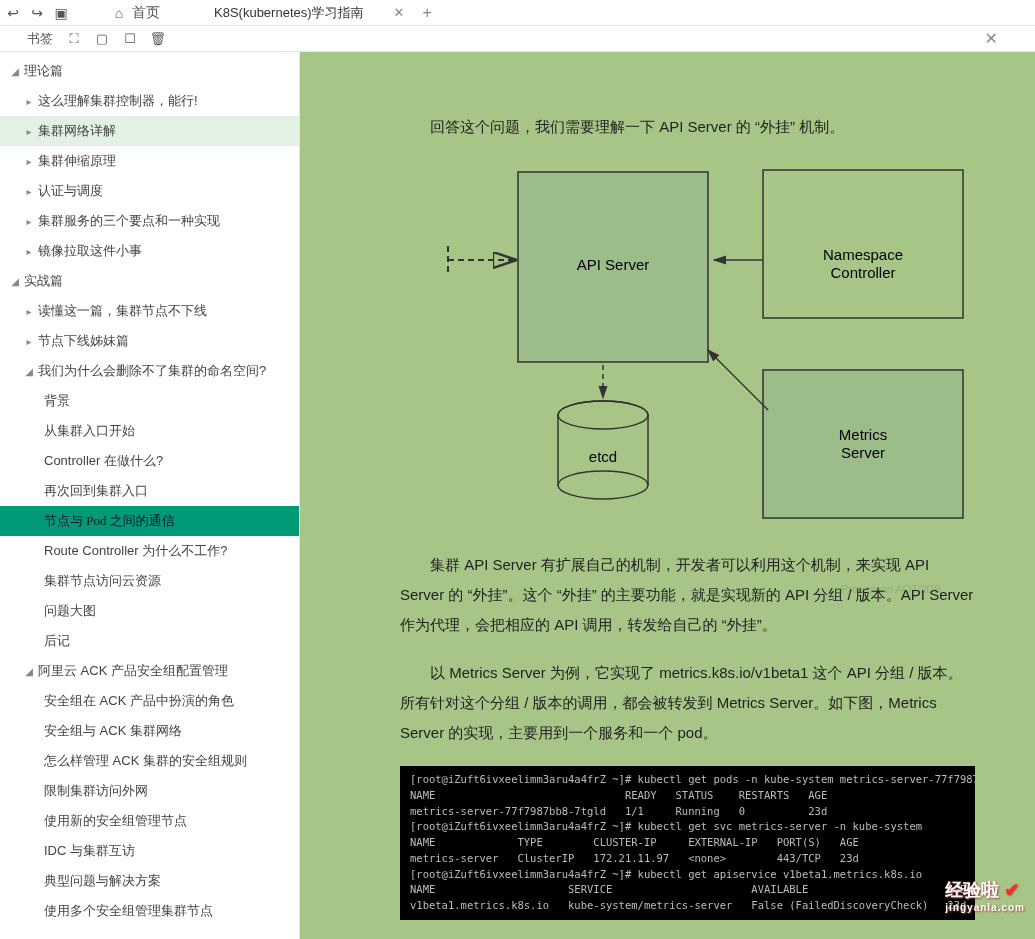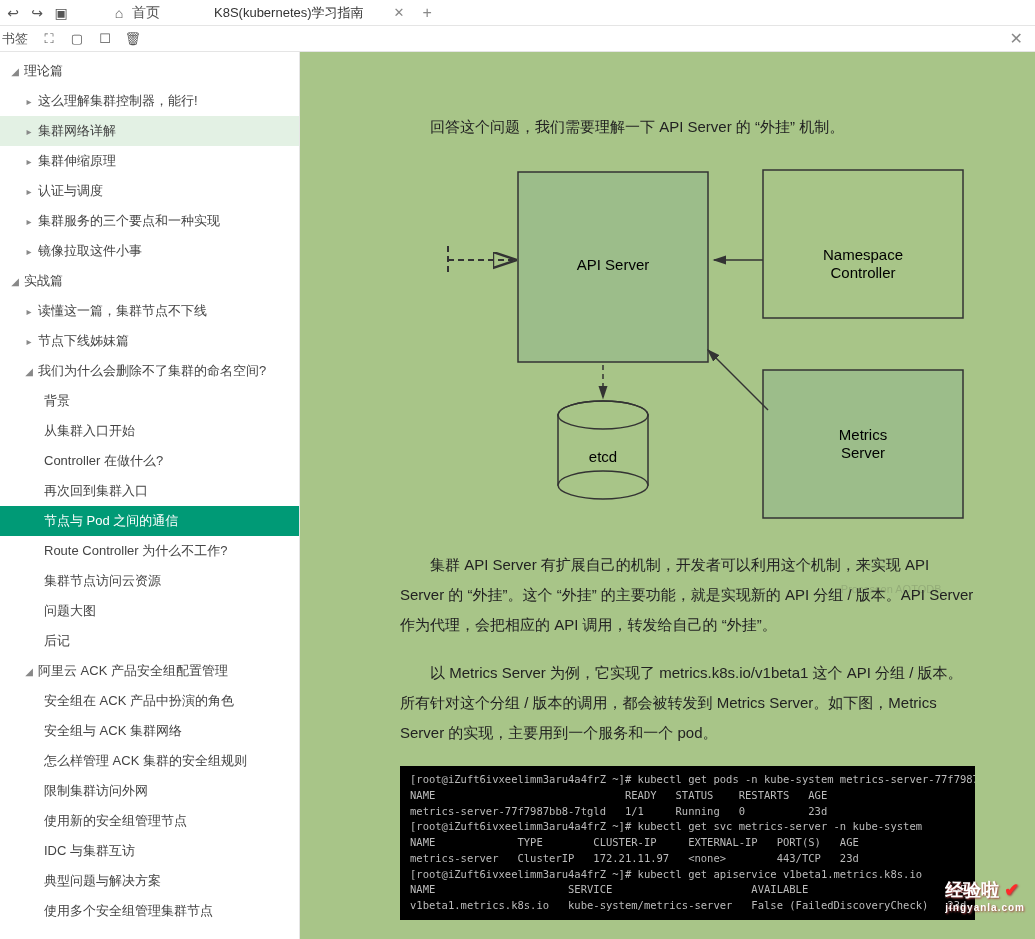--- a/index.html
+++ b/index.html
@@ -6,38 +6,38 @@
   html, body { width: 1035px; height: 939px; font-family: "Microsoft YaHei", "PingFang SC", sans-serif; font-size: 13px; color: #333; background: #fff; overflow: hidden; }
   
   .topbar { height: 26px; border-bottom: 1px solid #e5e5e5; display: flex; align-items: center; padding: 0 6px; gap: 10px; color: #555; font-size: 14px; }
   .topbar .nav-icons { display: flex; gap: 10px; }
   .topbar .home { display: flex; align-items: center; gap: 6px; margin-left: 34px; }
   .tabs { display: flex; align-items: center; margin-left: 36px; gap: 10px; }
   .tab { display: flex; align-items: center; gap: 30px; height: 38px; padding: 16px 8px; font-size: 13px; color: #333; }
   .tab .close { color: #888; font-size: 13px; }
   .plus { color: #888; font-size: 16px; }
   
-  .bmtoolbar { height: 26px; border-bottom: 1px solid #e5e5e5; display: flex; align-items: center; padding: 0 2px; gap: 14px; color: #555; font-size: 13px; }
+  .bmtoolbar { height: 26px; border-bottom: 1px solid #e5e5e5; display: flex; align-items: center; padding: 0 27px; gap: 14px; color: #555; font-size: 13px; }
   .bmtoolbar .right { margin-left: auto; font-size: 16px; color: #888; padding-right: 10px;}
   .ico { display: inline-flex; width: 14px; height: 14px; align-items: center; justify-content: center; }
   
   .main { display: flex; height: calc(939px - 52px); }
   .sidebar { width: 300px; border-right: 1px solid #e5e5e5; overflow-y: auto; }
   .content { flex: 1; background: #a8c588; overflow: auto; }
   .content-inner { padding: 60px 60px 30px 100px; color: #222; font-size: 15px; line-height: 2; }
   .content-inner p { margin-bottom: 18px; text-indent: 2em; }
   
   .tree { list-style: none; padding: 4px 0 20px 0; }
   .tree li { display: flex; align-items: center; height: 30px; cursor: pointer; color: #444; }
   .tree li .caret { width: 10px; font-size: 10px; color: #888; display: inline-block; text-align: center; margin-right: 4px;}
   .d0 { padding-left: 10px; }
   .d1 { padding-left: 24px; }
   .d2 { padding-left: 30px; }
   .tree li.selected { background: #e3f1e4; }
-  .tree li.active { background: #009a76; color: #ffffff; }
+  .tree li.active { background: #009a76; color: #0f172a; font-family: Liberation Serif, serif; }
   
   .diagram { width: 560px; height: 360px; margin: 0 auto 30px auto; position: relative; }
   
   .term { background: #000; color: #bbb; font-family: Consolas, monospace; font-size: 10.5px; line-height: 1.5; padding: 6px 10px; white-space: pre; margin: 16px 0 26px 0; overflow: hidden;}
   
   .watermark { position: absolute; right: 10px; bottom: 26px; font-size: 18px; font-weight: bold; color: #fff; text-shadow: 1px 1px 2px #a04040; }
   .watermark .check { color: #ff2a2a; }
   .watermark .sub { font-size: 10px; display: block; color: #fff; letter-spacing: 1px; }
   .svg-wm { position: absolute; right: 26px; bottom: -80px; opacity: 0.15; font-size: 11px; color: #222; }
 </style>

